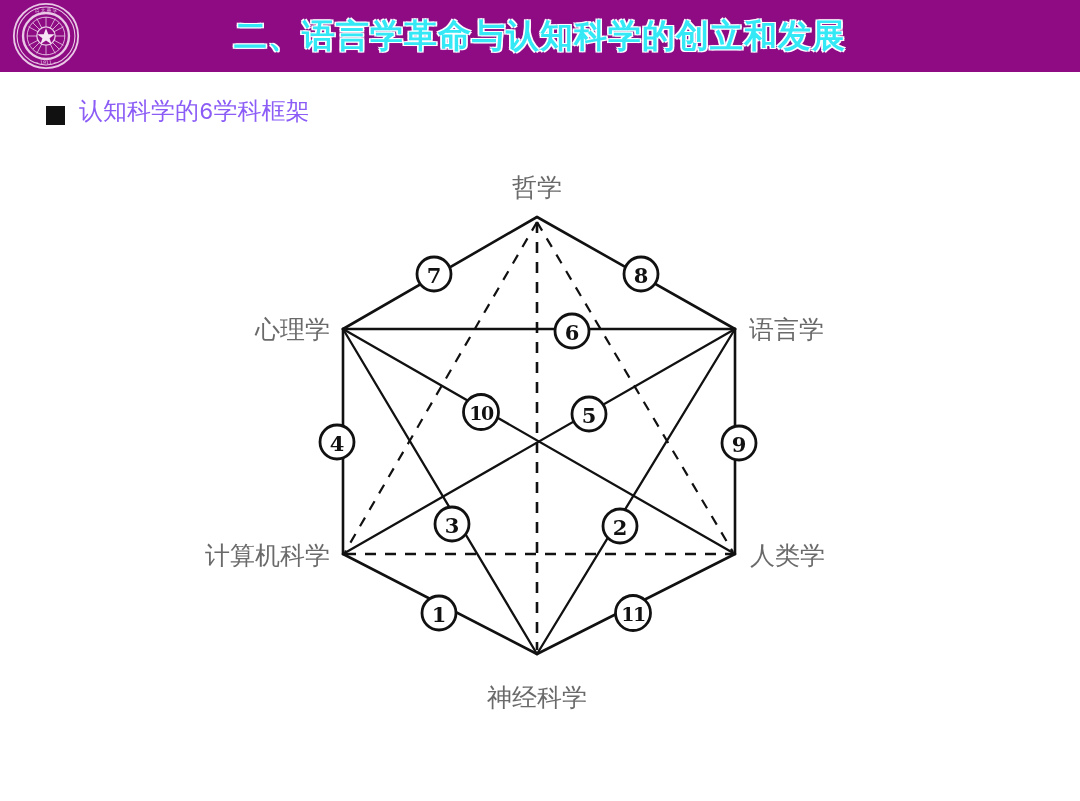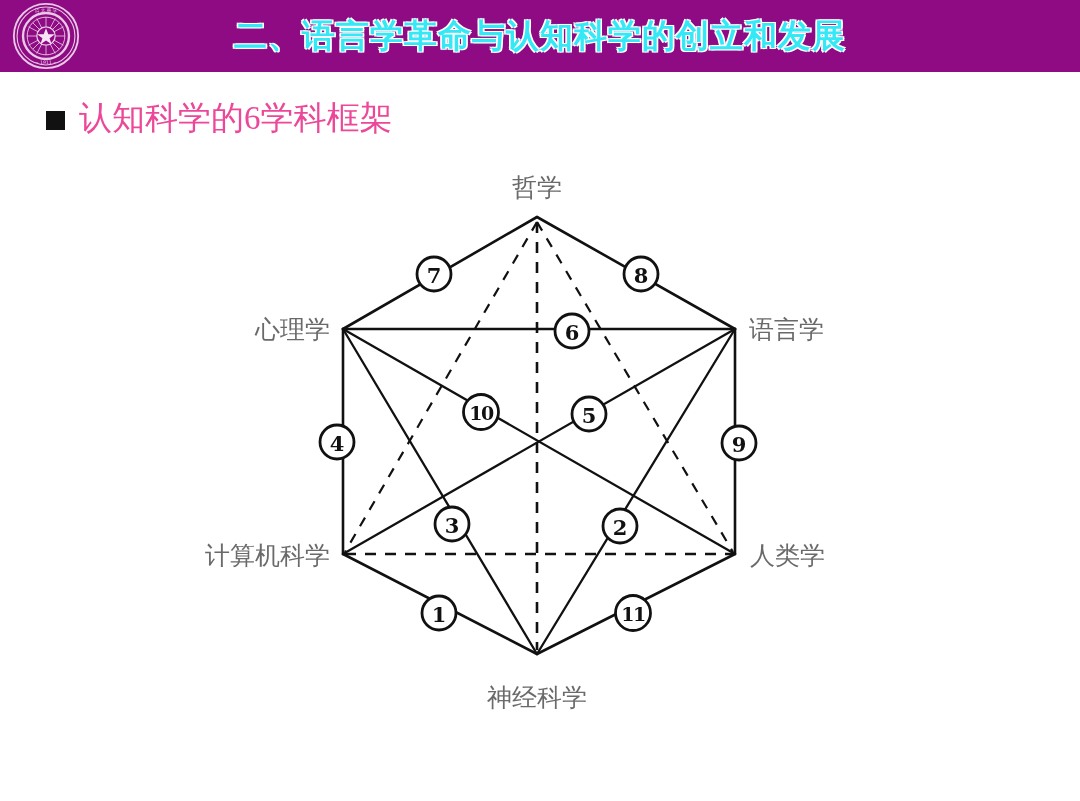--- a/index.html
+++ b/index.html
@@ -62,23 +62,23 @@
     gap: 14px;
   }
   #bullet-square {
     width: 19px;
     height: 19px;
     background: #111111;
     display: block;
     margin-top: 4px;
   }
   #bullet-text {
-    font-family: Liberation Serif, serif;
-    font-size: 33px;
-    color: #ec4899;
+    font-family: Liberation Mono, monospace;
+    font-size: 24px;
+    color: #8b5cf6;
     line-height: 1.1;
     white-space: nowrap;
   }
 
   
   #diagram-area {
     position: absolute;
     left: 0;
     top: 144px;
     width: 1080px;

